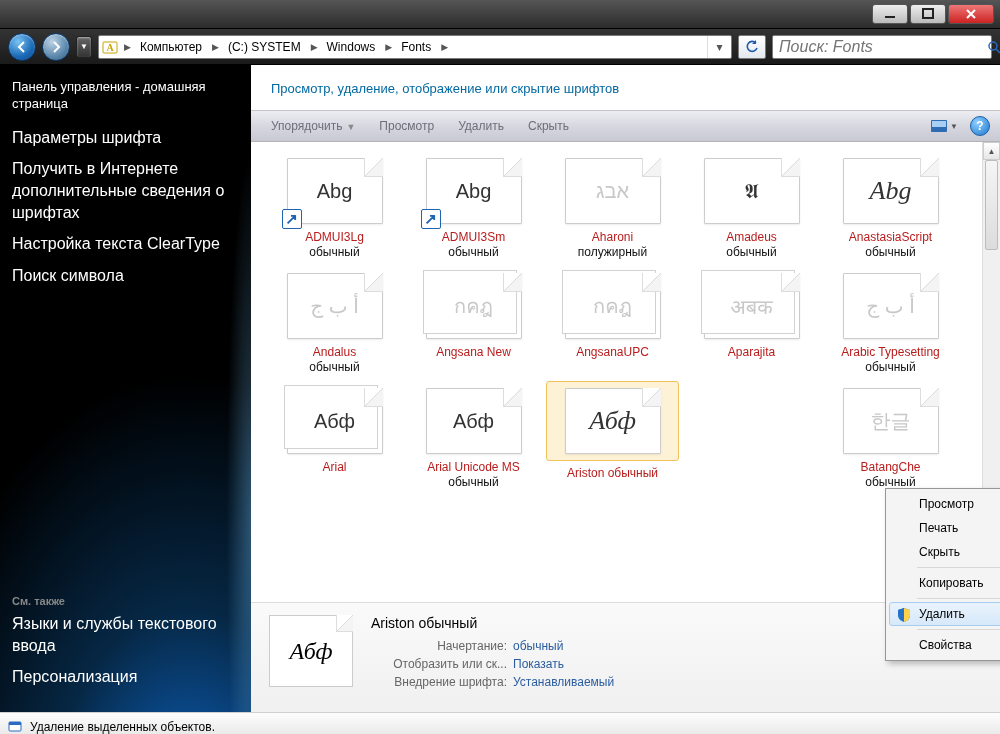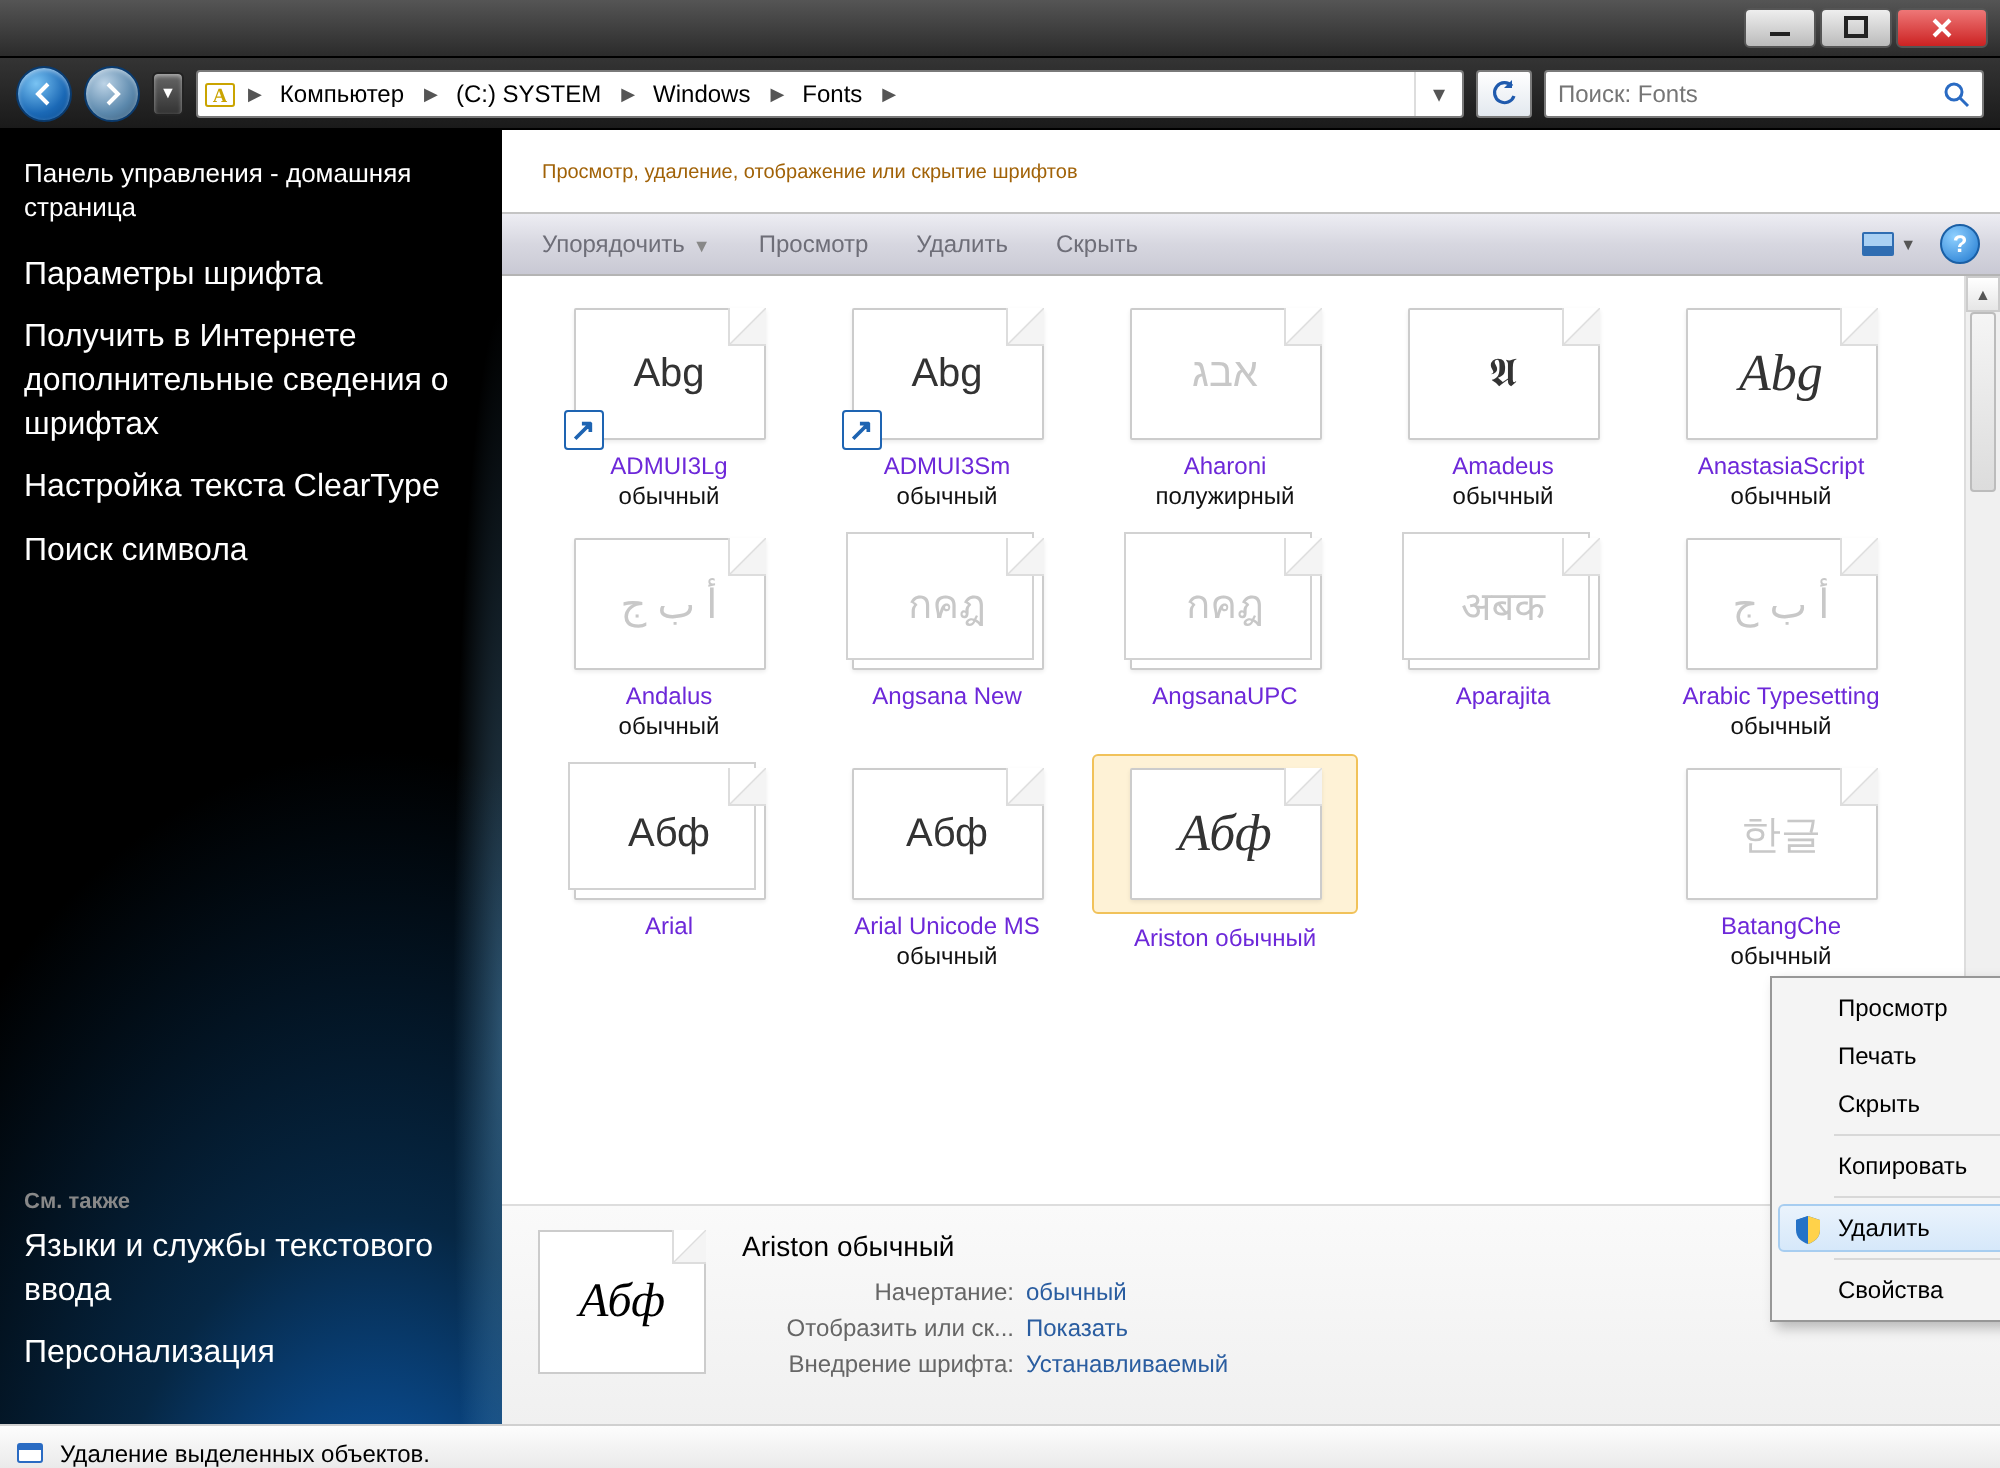--- a/index.html
+++ b/index.html
@@ -15,53 +15,53 @@
   .navrow { height: 36px; background: linear-gradient(to bottom, #343434 0%, #1a1a1a 100%); display: flex; align-items: center; padding: 4px 8px; gap: 6px; border-bottom: 1px solid #000; }
   .navbtn { width: 28px; height: 28px; border-radius: 50%; background: radial-gradient(circle at 35% 30%, #79c3f3 0%, #1b69b6 60%, #0a4a8d 100%); border: 1px solid #0a3a6d; box-shadow: inset 0 1px 2px rgba(255,255,255,.5); display: flex; align-items: center; justify-content: center; color: #fff; }
   .navbtn.fwd { background: radial-gradient(circle at 35% 30%, #bcd3e6 0%, #5b88ac 60%, #3a5b77 100%); }
   .navbtn.drop { width: 16px; height: 22px; border-radius: 3px; background: linear-gradient(#666,#333); border: 1px solid #222; color:#fff; font-size:8px; }
   .addressbox { flex: 1; height: 24px; background: #fff; border: 1px solid #7a7a7a; border-radius: 2px; display: flex; align-items: center; overflow: hidden; }
   .addricon { width: 22px; display:flex; align-items:center; justify-content:center; color:#caa400; }
   .crumb { padding: 0 6px; height: 24px; display: flex; align-items: center; color:#000; border-right: 1px solid transparent; }
   .crumb-arrow { color:#555; padding: 0 3px; font-size: 9px; }
   .refresh { width: 28px; height: 24px; background: linear-gradient(#fff,#e3e9ef); border:1px solid #7a7a7a; border-radius:2px; display:flex; align-items:center; justify-content:center; color:#1f5aad; }
   .searchbox { width: 220px; height: 24px; background:#fff; border:1px solid #7a7a7a; border-radius:2px; display:flex; align-items:center; padding:0 6px; }
-  .searchbox input { flex:1; border:none; outline:none; color:#b91c1c; font-size:12px; }
+  .searchbox input { flex:1; border:none; outline:none; font-style:italic; color:#b91c1c; font-size:16px; }
   .searchbox .icon { color:#2a6bc3; }
 
   
   .body { flex:1; display:flex; overflow:hidden; }
   .sidebar { width: 251px; background: #000 radial-gradient(ellipse 190% 120% at 75% 120%, #62b8e8 0%, #0a4a8d 15%, #062744 30%, #000 60%); color:#fff; display:flex; flex-direction:column; padding: 14px 12px; position: relative; }
   .sidebar::after{ content:""; position:absolute; right:0; top:0; bottom:0; width:70px; background: radial-gradient(ellipse 50% 80% at 100% 70%, rgba(120,200,255,.35), rgba(0,0,0,0) 70%); pointer-events:none;}
   .side-head { font-size:13px; line-height:1.3; margin-bottom:14px; }
   .side-link { font-size:16px; display:block; margin-bottom:10px; cursor:pointer; line-height:1.35; }
   .side-footer { margin-top:auto; }
   .side-label { color:#888; font-size:11px; margin-bottom:6px;font-weight:bold; }
 
   .content { flex:1; display:flex; flex-direction:column; background:#fff; position:relative; }
-  .contenthead { padding: 16px 20px 14px; color:#a16207; font-size:10px; }
+  .contenthead { padding: 16px 20px 14px; color:#0369a1; font-size:13px; }
   .toolbar { height:32px; background:linear-gradient(#ededf3,#d7d7e0 50%,#c9c9d4); border-top:1px solid #c4c4c4; border-bottom:1px solid #b4b4b4; display:flex; align-items:center; padding:0 10px; color:#6e6e78; }
   .tbtn { padding:4px 10px; margin-right:4px; cursor:pointer; }
   .tbtn .chev { font-size:9px; margin-left:4px; color:#888; }
   .toolbar .spacer { flex:1; }
   .viewbtn { padding:3px 6px; display:flex; align-items:center; gap:3px; }
   .viewbtn .chev { font-size:8px; color:#555; }
   .helpbtn { width:20px; height:20px; border-radius:50%; background:radial-gradient(circle at 35% 30%, #8fd0ff, #1f78cf); color:#fff; border:1px solid #1a5fa5; display:flex; align-items:center; justify-content:center; font-weight:bold; font-size:12px; margin-left:6px; }
 
   .filesarea { display:flex; flex:1; overflow:hidden; }
   .filegrid { flex:1; padding: 10px 4px 10px 14px; overflow:hidden; }
   .row { display:flex; }
   .fontitem { width: 139px; padding:6px 4px 8px; text-align:center; position:relative; }
   .thumb { width:96px; height:66px; margin:0 auto 6px; background:#fff; border:1px solid #ccc; border-radius:1px; display:flex; align-items:center; justify-content:center; font-size:20px; color:#333; position:relative; box-shadow: 0 1px 2px rgba(0,0,0,.08); }
   .thumb::before { content:""; position:absolute; right:-1px; top:-1px; width:18px; height:18px; background:linear-gradient(135deg,#fff 47%, #ddd 50%, #f4f4f4 53%); border-left:1px solid #ddd; border-bottom:1px solid #ddd; }
   .thumb.stack::after { content:""; position:absolute; left:-4px; top:-4px; right:4px; bottom:4px; border:1px solid #d2d2d2; background:#fff; z-index:-1; }
   .thumb.stack { z-index:1; }
   .thumb.faded { color:#c8c8c8; }
   .thumb .shortcut { position:absolute; left:-6px; bottom:-6px; width:20px; height:20px; background:#fff; border:1px solid #1e64b2; display:flex; align-items:center; justify-content:center; color:#1e64b2; font-weight:bold; font-size:15px; border-radius:2px; }
-  .fontname { font-size:12px; line-height:1.25; color:#6d28d9;text-align:center; }
+  .fontname { font-size:12px; line-height:1.25; color:#b91c1c;text-align:center; }
   .fontsub { font-size:12px; color:#111; }
   .fontitem.selected .thumb-wrap { background:#fef2d6; border:1px solid #f1c25a; border-radius:3px; padding:6px; margin:-7px -1px 5px; }
   .fontitem.selected .thumb { margin-bottom:0; }
   .scrollbar { width:18px; background:#f0f0f0; border-left:1px solid #ddd; position:relative; }
   .scrollbar .arrow { height:18px; background:linear-gradient(#fff,#e6e6e6); border:1px solid #ccc; display:flex; align-items:center; justify-content:center; font-size:8px; color:#555; }
   .scrollbar .track { position:absolute; top:18px; bottom:18px; left:0; right:0; }
   .scrollbar .handle { position:absolute; top:0; left:2px; right:2px; height:90px; background:linear-gradient(#f5f5f5,#dcdcdc); border:1px solid #bcbcbc; border-radius:2px; }
   .scrollbar .arrow.bottom { position:absolute; bottom:0; left:0; right:0; }
 
   .details { border-top:1px solid #ddd; background:linear-gradient(#fafafa,#f0f0f0); padding:12px 18px; display:flex; gap:18px; height:110px; }

